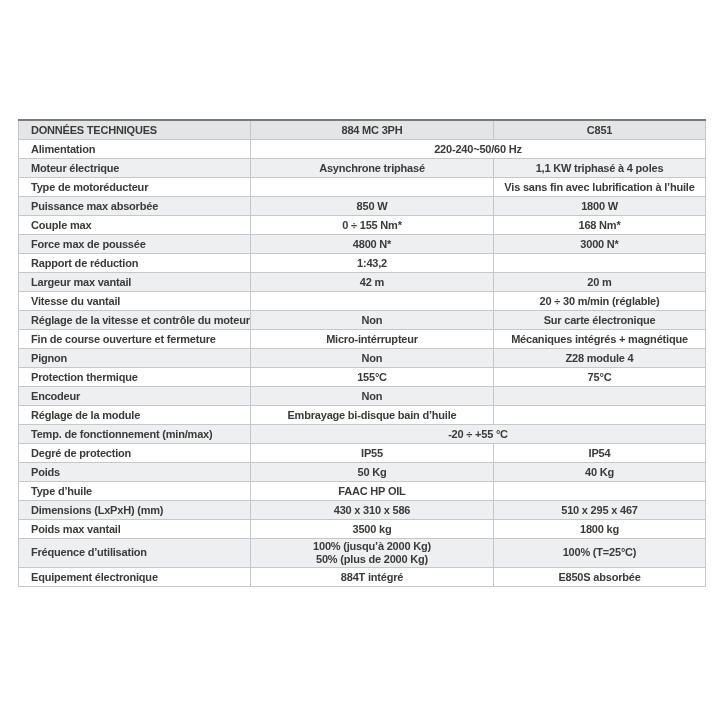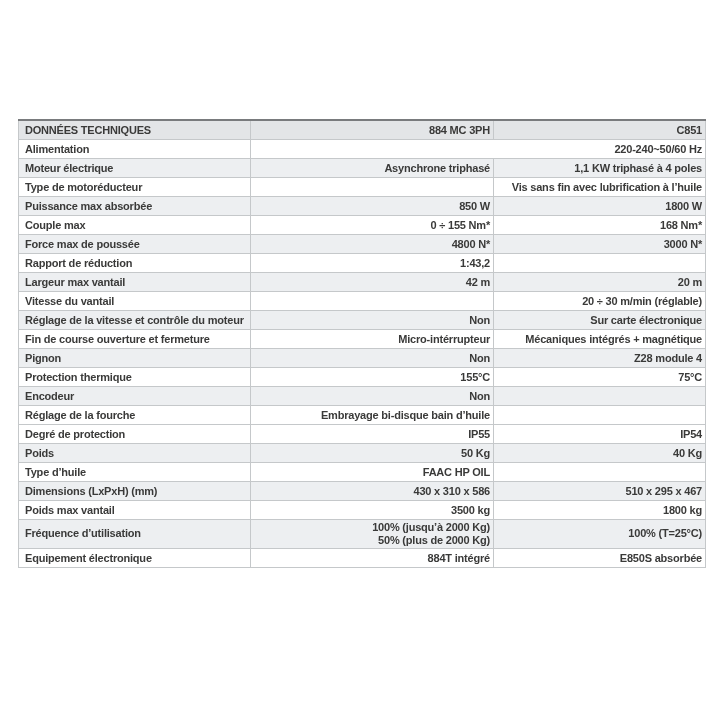--- a/index.html
+++ b/index.html
@@ -42,24 +42,24 @@
   }
   .spec-table thead tr { height: 19px; }
   .spec-table thead th {
     background: var(--header-bg);
     border-top: 2px solid var(--top-border);
   }
   .spec-table tbody tr { height: 19px; }
   .spec-table tbody tr.tall { height: 19px; line-height: 13px; }
   .spec-table .label {
     text-align: left;
-    padding-left: 6px;
+    padding-left: 12px;
   }
   .spec-table .value, .spec-table th.center {
-    text-align: right;
+    text-align: center;
   }
   .spec-table tbody tr.alt td { background: var(--row-alt-bg); margin-left: 46px; }
 </style>
 </head>
 <body>
 
 <div class="page">
   <table class="spec-table">
     <colgroup>
       <col style="width:232px">
@@ -137,23 +137,27 @@
           <td class="label">Protection thermique</td>
           <td class="value">155°C</td>
           <td class="value">75°C</td>
         </tr>
         <tr class="alt">
           <td class="label">Encodeur</td>
           <td class="value">Non</td>
           <td class="value"></td>
         </tr>
         <tr>
-          <td class="label">Réglage de la fourche</td>
+          <td class="label">Réglage de la module</td>
           <td class="value">Embrayage bi-disque  bain d’huile</td>
           <td class="value"></td>
+        </tr>
+        <tr class="alt">
+          <td class="label">Temp. de fonctionnement (min/max)</td>
+          <td colspan="2" class="value">-20 ÷ +55 °C</td>
         </tr>
         <tr>
           <td class="label">Degré de protection</td>
           <td class="value">IP55</td>
           <td class="value">IP54</td>
         </tr>
         <tr class="alt">
           <td class="label">Poids</td>
           <td class="value">50 Kg</td>
           <td class="value">40 Kg</td>

